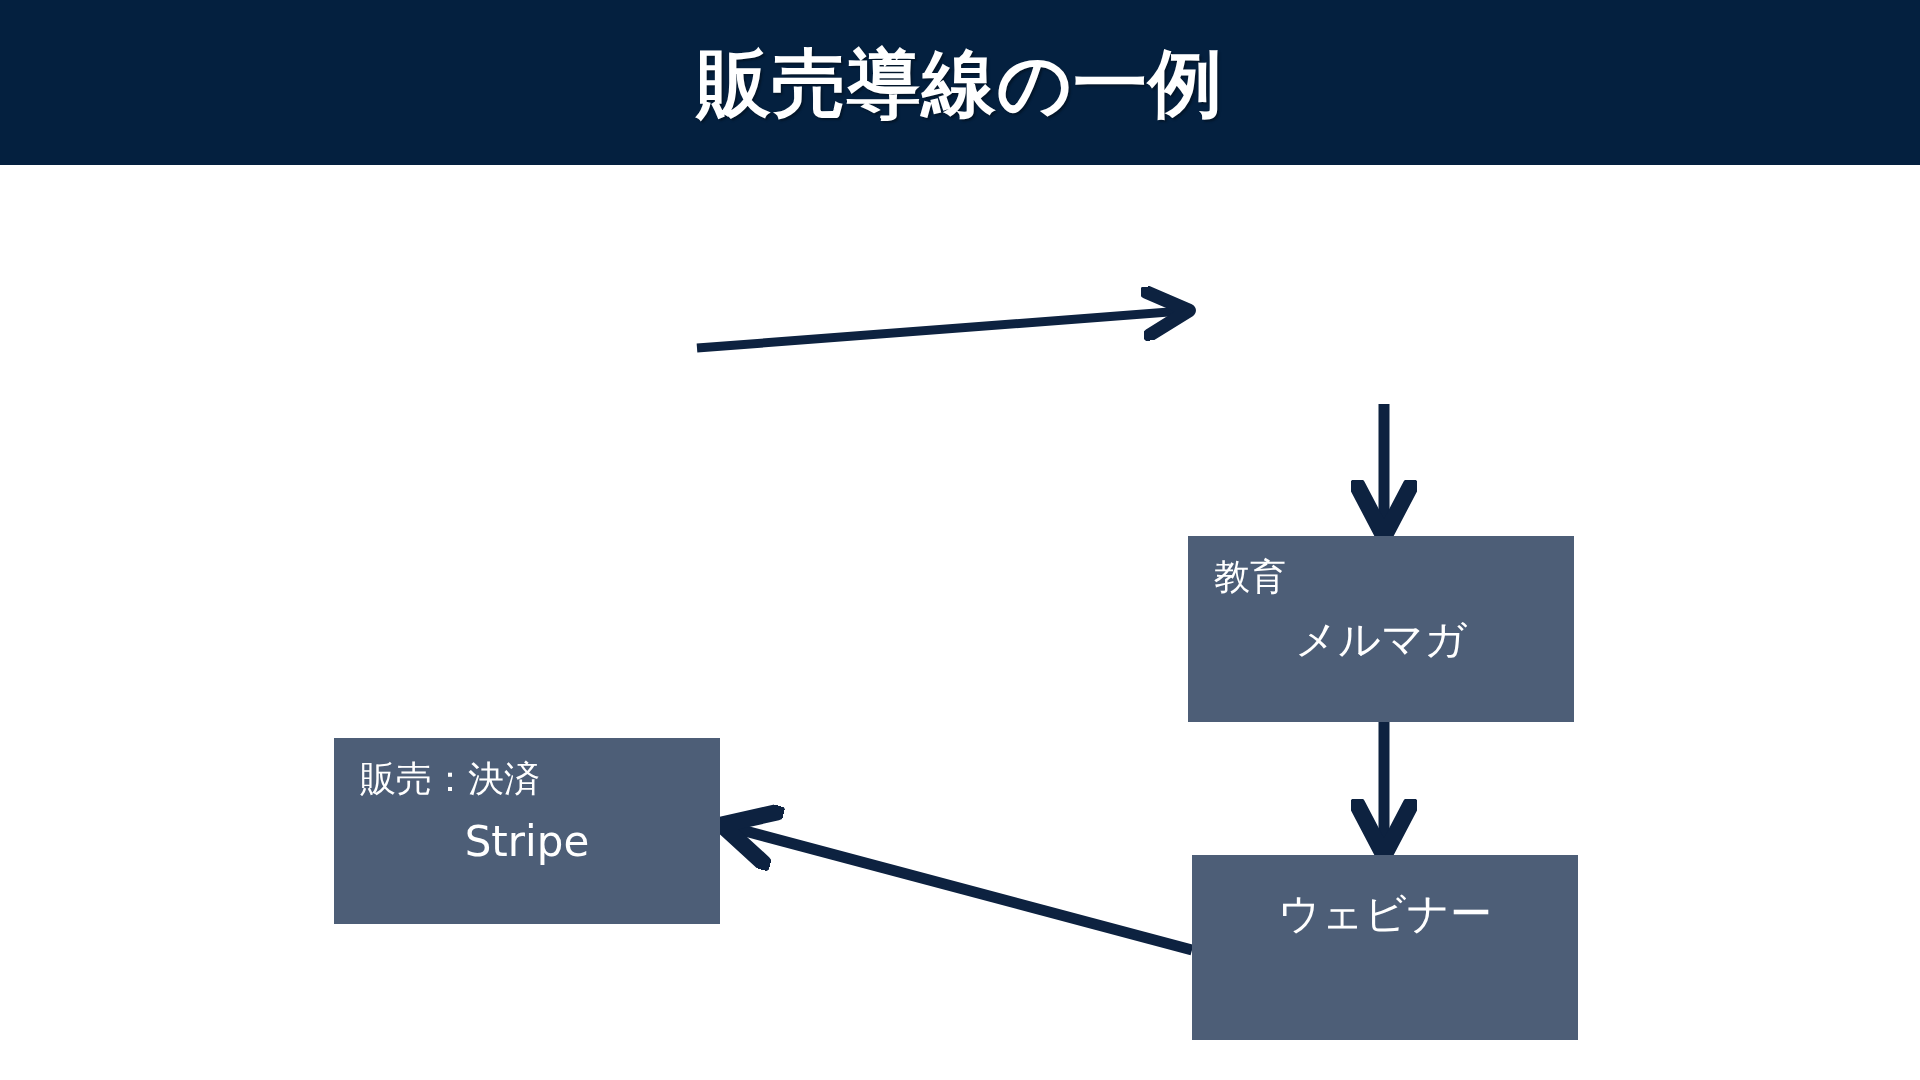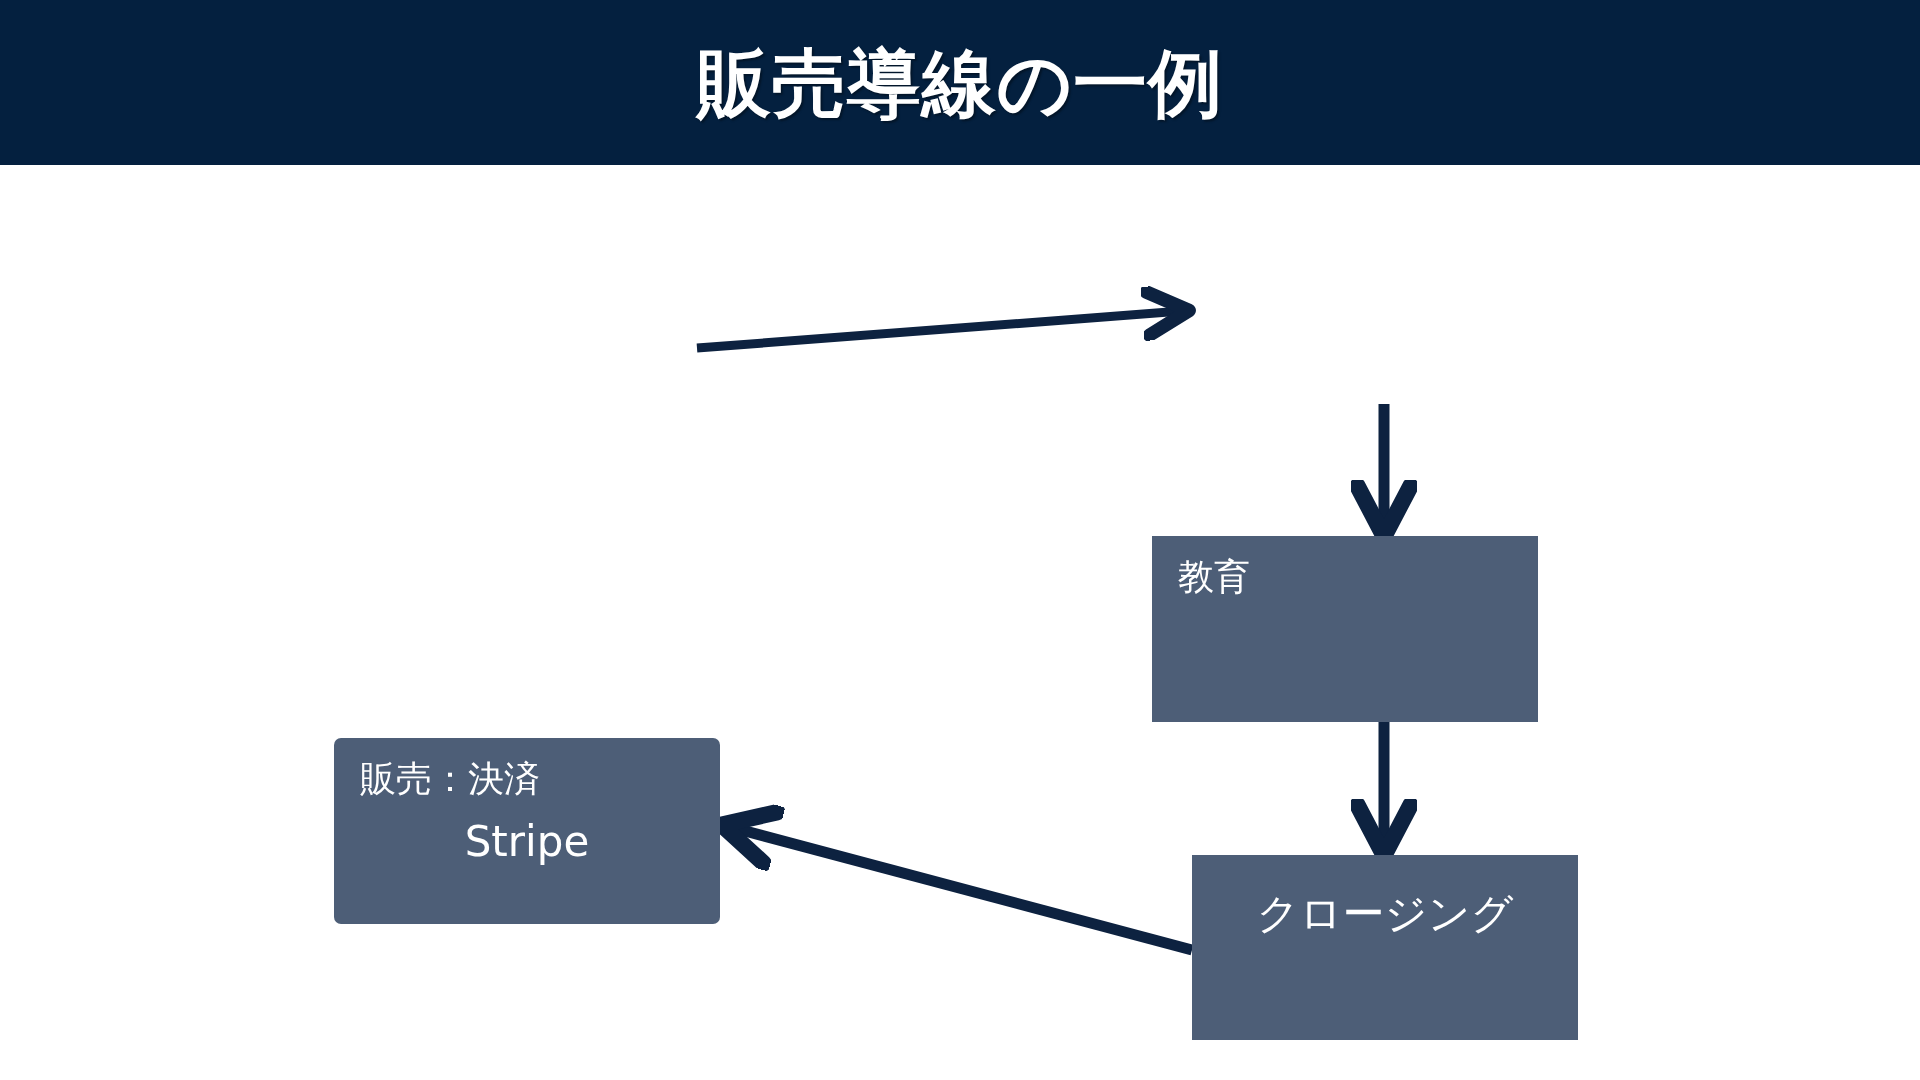--- a/index.html
+++ b/index.html
@@ -87,26 +87,27 @@
 
     <line x1="1384" y1="404" x2="1384" y2="528" stroke="#0d2240" stroke-width="11" marker-end="url(#arrowhead)"></line>
 
     <line x1="1384" y1="722" x2="1384" y2="847" stroke="#0d2240" stroke-width="11" marker-end="url(#arrowhead)"></line>
 
     <line x1="1192" y1="950" x2="730" y2="827" stroke="#0d2240" stroke-width="11" marker-end="url(#arrowhead)"></line>
   </svg>
 
 
 
-  <div class="node" style="left:1152px; top:536px; width:386px; height:186px;">
+  <div class="node" style="left:1188px; top:536px; width:386px; height:186px;">
     <div class="stage">教育</div>
+    <div class="tool">メルマガ</div>
   </div>
 
   <div class="node" style="left:1192px; top:855px; width:386px; height:185px;">
-    <div class="tool">クロージング</div>
+    <div class="tool">ウェビナー</div>
   </div>
 
-  <div class="node" style="left:334px; top:738px; width:386px; height:186px;border-radius:7px;">
+  <div class="node" style="left:334px; top:738px; width:386px; height:186px;">
     <div class="stage">販売：決済</div>
     <div class="tool">Stripe</div>
   </div>
 
 </div>
 
 </body></html>

